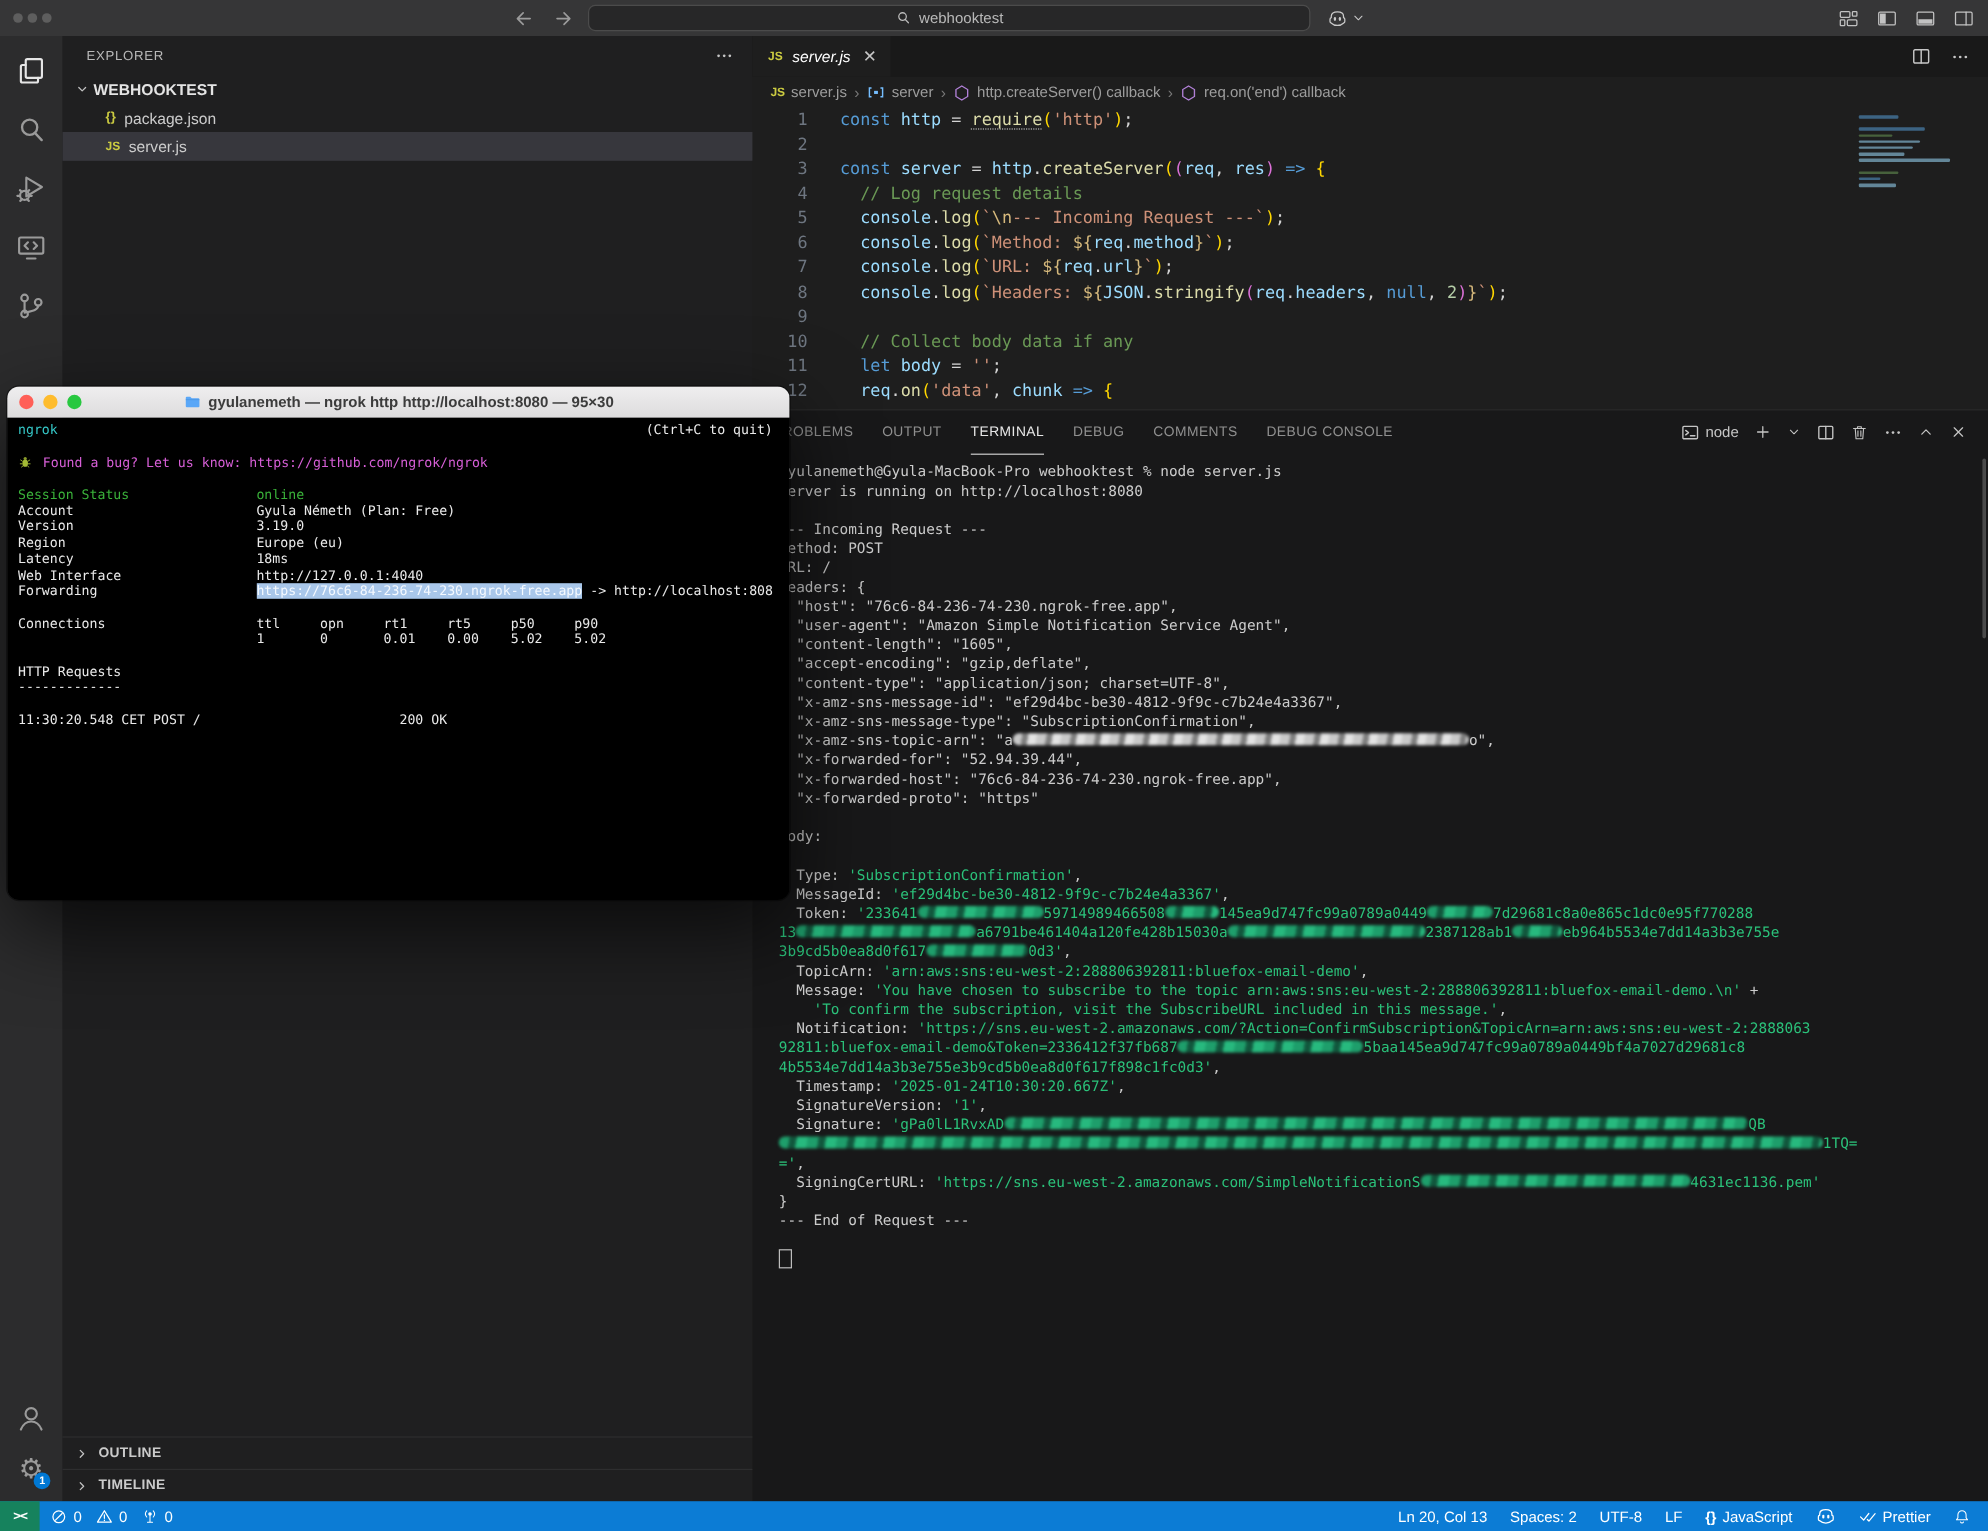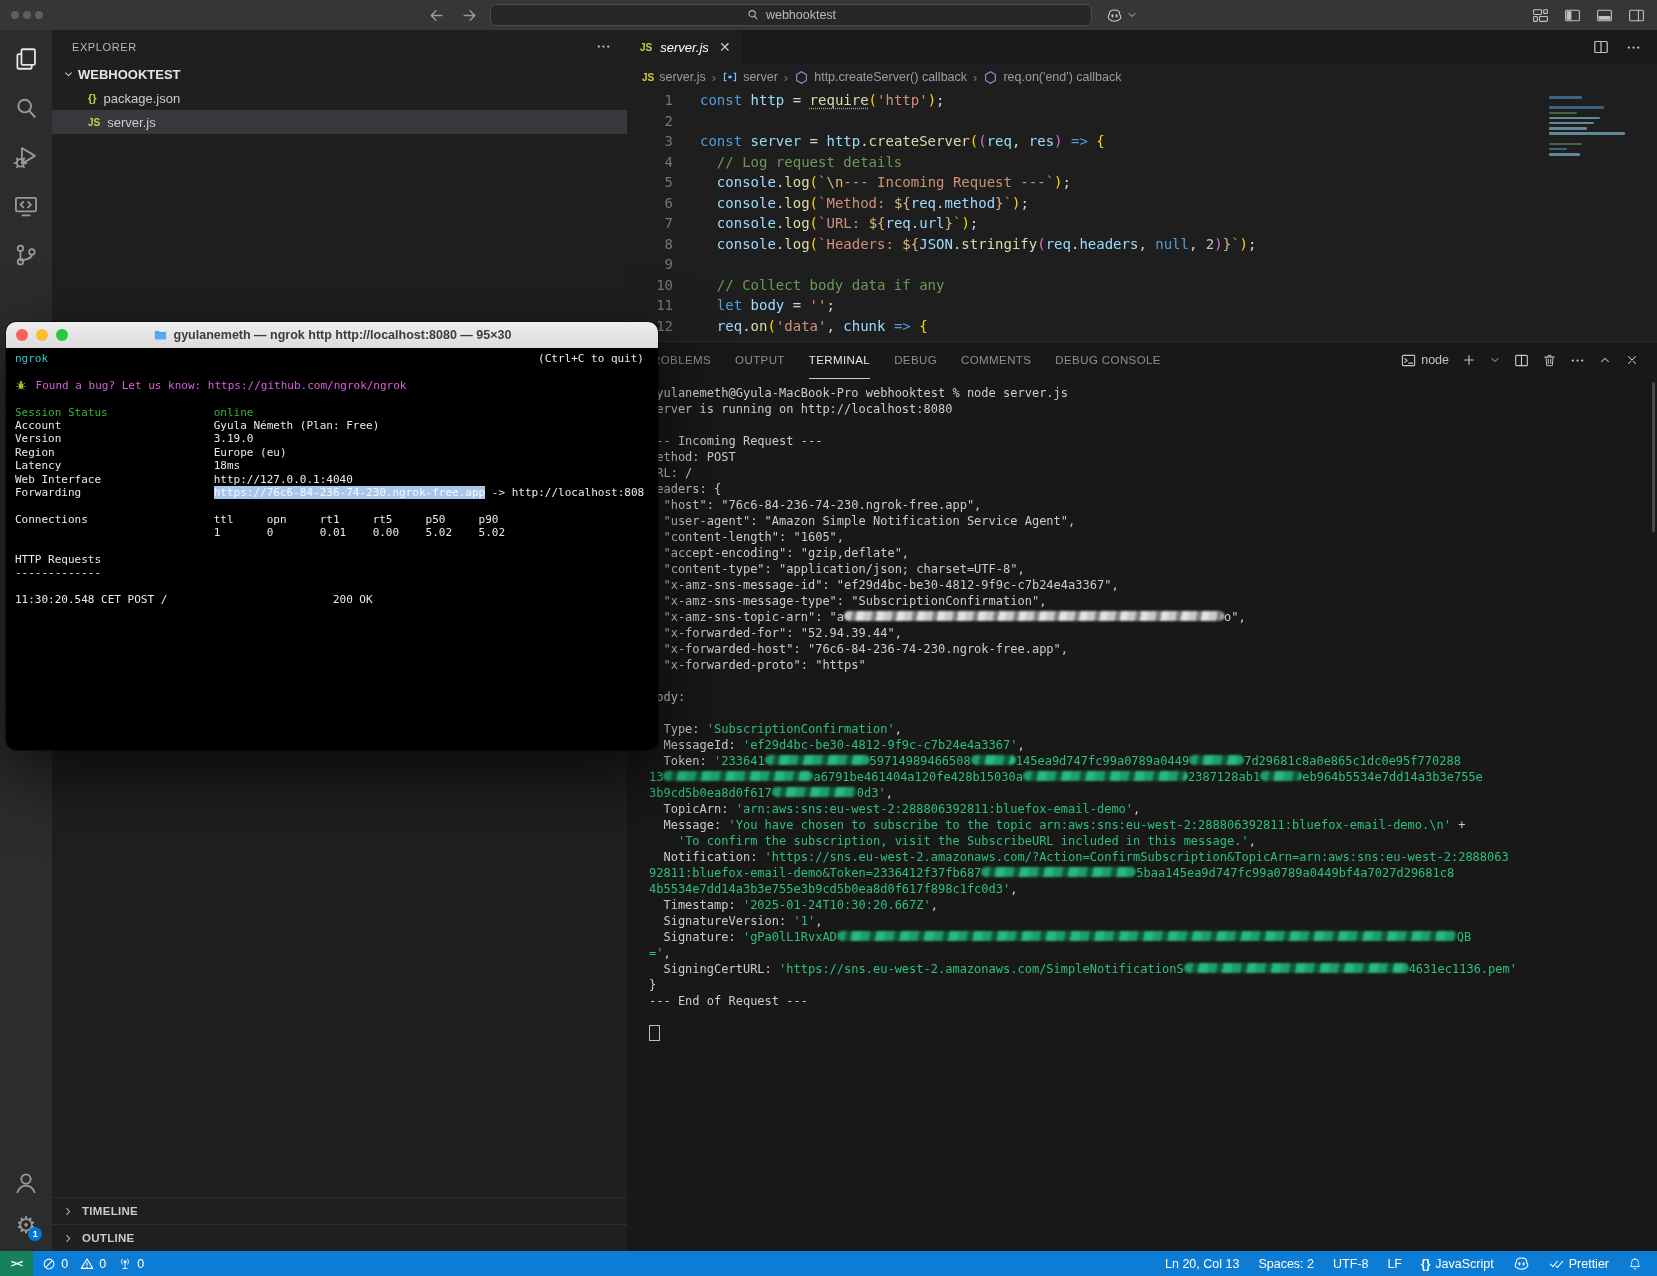--- a/index.html
+++ b/index.html
@@ -238,29 +238,29 @@
         <span>server.js</span>
       </div>
     </div>
   <div class="sb-sections" id="sidebar-sections">
       <div class="sb-sec">
         <span class="chev">
           <svg width="13" height="13" viewBox="0 0 16 16" fill="none" stroke="currentColor" stroke-width="1.3" stroke-linecap="round" stroke-linejoin="round">
             <path d="M6 4.5L9.5 8 6 11.5"></path>
           </svg>
         </span>
-        <span>TIMELINE</span>
+        <span>OUTLINE</span>
       </div>
       <div class="sb-sec">
         <span class="chev">
           <svg width="13" height="13" viewBox="0 0 16 16" fill="none" stroke="currentColor" stroke-width="1.3" stroke-linecap="round" stroke-linejoin="round">
             <path d="M6 4.5L9.5 8 6 11.5"></path>
           </svg>
         </span>
-        <span>OUTLINE</span>
+        <span>TIMELINE</span>
       </div>
     </div>
 </div>
 
 <div class="editor-col">
   <div class="tabbar">
     <div class="tab">
       <span class="ic-js">JS</span>
       <span class="tab-label">server.js</span>
       <span class="tab-close">✕</span>
@@ -446,20 +446,21 @@
         <div class="term-line"><span class="c-g">3b9cd5b0ea8d0f617</span><span class="redact rd-g" style="width: 85px;"></span><span class="c-g">0d3'</span><span class="c-p">,</span></div>
         <div class="term-line"><span class="c-p">  TopicArn: </span><span class="c-g">'arn:aws:sns:eu-west-2:288806392811:bluefox-email-demo'</span><span class="c-p">,</span></div>
         <div class="term-line"><span class="c-p">  Message: </span><span class="c-g">'You have chosen to subscribe to the topic arn:aws:sns:eu-west-2:288806392811:bluefox-email-demo.\n'</span><span class="c-p"> +</span></div>
         <div class="term-line"><span class="c-p">    </span><span class="c-g">'To confirm the subscription, visit the SubscribeURL included in this message.'</span><span class="c-p">,</span></div>
         <div class="term-line"><span class="c-p">  Notification: </span><span class="c-g">'https://sns.eu-west-2.amazonaws.com/?Action=ConfirmSubscription&amp;TopicArn=arn:aws:sns:eu-west-2:2888063</span></div>
         <div class="term-line"><span class="c-g">92811:bluefox-email-demo&amp;Token=2336412f37fb687</span><span class="redact rd-g" style="width: 155px;"></span><span class="c-g">5baa145ea9d747fc99a0789a0449bf4a7027d29681c8</span></div>
         <div class="term-line"><span class="c-g">4b5534e7dd14a3b3e755e3b9cd5b0ea8d0f617f898c1fc0d3'</span><span class="c-p">,</span></div>
         <div class="term-line"><span class="c-p">  Timestamp: </span><span class="c-g">'2025-01-24T10:30:20.667Z'</span><span class="c-p">,</span></div>
         <div class="term-line"><span class="c-p">  SignatureVersion: </span><span class="c-g">'1'</span><span class="c-p">,</span></div>
         <div class="term-line"><span class="c-p">  Signature: </span><span class="c-g">'gPa0lL1RvxAD</span><span class="redact rd-g" style="width: 620px;"></span><span class="c-g">QB</span></div>
+        <div class="term-line"><span class="redact rd-g" style="width: 870px;"></span><span class="c-g">1TQ=</span></div>
         <div class="term-line"><span class="c-g">='</span><span class="c-p">,</span></div>
         <div class="term-line"><span class="c-p">  SigningCertURL: </span><span class="c-g">'https://sns.eu-west-2.amazonaws.com/SimpleNotificationS</span><span class="redact rd-g" style="width: 225px;"></span><span class="c-g">4631ec1136.pem'</span></div>
         <div class="term-line"><span class="c-p">}</span></div>
         <div class="term-line"><span class="c-p">--- End of Request ---</span></div>
         <div class="term-line"><span class="c-p"></span></div>
         <div class="term-line"><span class="term-cursor"></span></div>
       </div>
     <div class="term-scrollthumb"></div>
   </div>
 </div>

